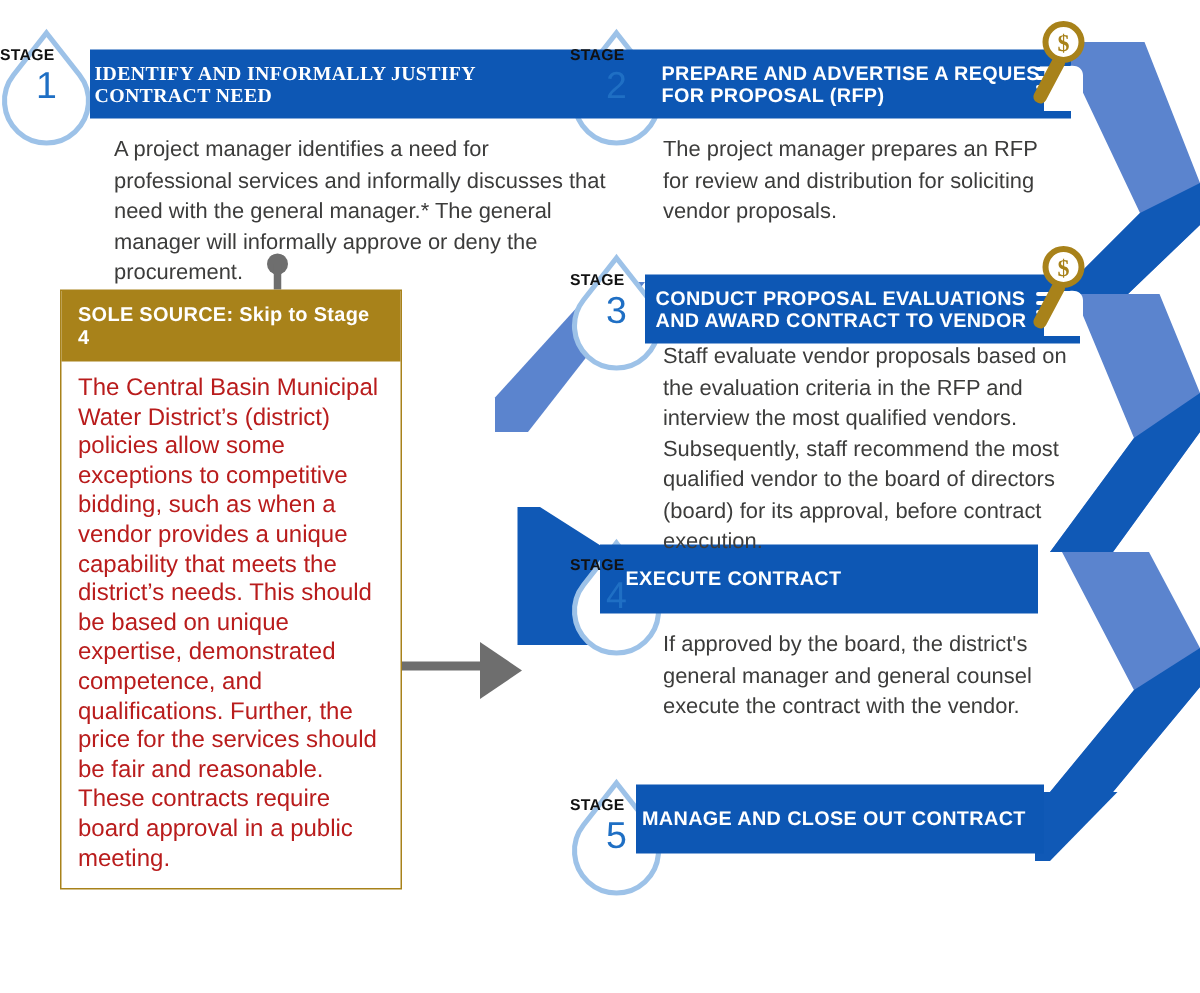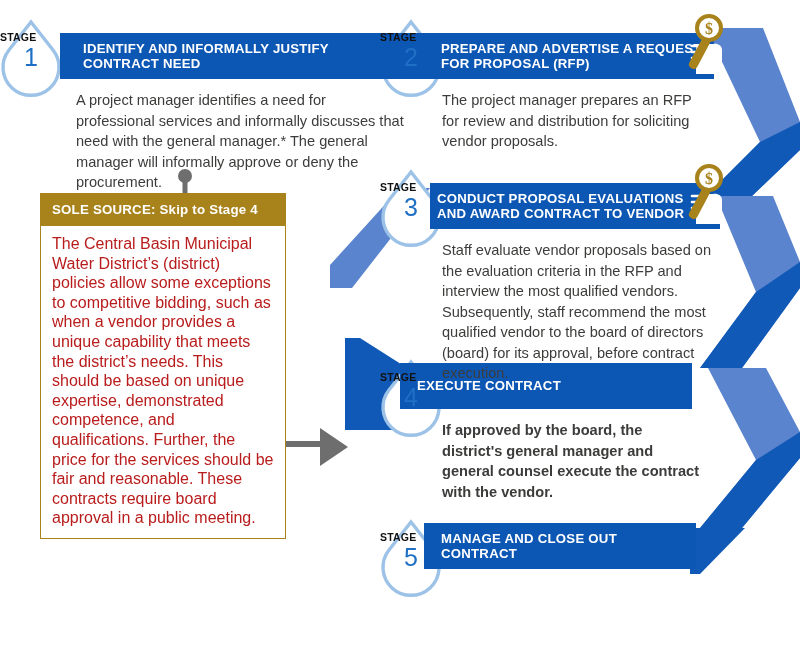--- a/index.html
+++ b/index.html
@@ -64,21 +64,21 @@
   .body-text{
     position:absolute;
     font-size:14.6px;
     line-height:20.5px;
     color:#3c3c3b;
   }
 
   
   .ss-box{
     position:absolute;
-    left:40px;top:193px;width:246px;
+    left:40px;top:193px;width:228px;
     border:1.6px solid #a8821a;
     background:#ffffff;
     box-sizing:border-box;
     z-index:5;
   }
   .ss-head{
     background:#a8821a;
     color:#ffffff;
     font-weight:bold;
     font-size:13.3px;
@@ -127,40 +127,40 @@
     <g>
       <path d="M31,22 L53,50 A28,28 0 1 1 9,50 Z" fill="#ffffff" stroke="#9dc2e8" stroke-width="3.4"></path>
       <path d="M411,22 L433,50 A28,28 0 1 1 389,50 Z" fill="#ffffff" stroke="#9dc2e8" stroke-width="3.4"></path>
       <path d="M411,172 L433,200 A28,28 0 1 1 389,200 Z" fill="#ffffff" stroke="#9dc2e8" stroke-width="3.4"></path>
       <path d="M411,362 L433,390 A28,28 0 1 1 389,390 Z" fill="#ffffff" stroke="#9dc2e8" stroke-width="3.4"></path>
       <path d="M411,522 L433,550 A28,28 0 1 1 389,550 Z" fill="#ffffff" stroke="#9dc2e8" stroke-width="3.4"></path>
     </g>
   </svg>
 
   <div class="bar" style="left:60px;top:33px;width:348px;">
-    <div class="title" style="margin-left:23px;">IDENTIFY AND INFORMALLY JUSTIFY
+    <div class="title" style="margin-left:3px;font-family:Liberation Serif, serif;">IDENTIFY AND INFORMALLY JUSTIFY
 CONTRACT NEED</div>
   </div>
 
   <div class="bar" style="left:408px;top:33px;width:306px;">
     <div class="title" style="margin-left:33px;">PREPARE AND ADVERTISE A REQUEST
 FOR PROPOSAL (RFP)</div>
   </div>
 
   <div class="bar" style="left:430px;top:183px;width:290px;">
     <div class="title" style="margin-left:7px;">CONDUCT PROPOSAL EVALUATIONS
 AND AWARD CONTRACT TO VENDOR</div>
   </div>
 
   <div class="bar" style="left:400px;top:363px;width:292px;">
     <div class="title" style="margin-left:17px;">EXECUTE CONTRACT</div>
   </div>
 
   <div class="bar" style="left:424px;top:523px;width:272px;">
-    <div class="title" style="margin-left:17px;">MANAGE AND CLOSE OUT CONTRACT</div>
+    <div class="title" style="margin-left:4px;">MANAGE AND CLOSE OUT CONTRACT</div>
   </div>
 
   <div class="drop" style="left:0px;top:18px;">
     <div class="lbl">STAGE</div>
     <div class="num">1</div>
   </div>
   <div class="drop" style="left:380px;top:18px;">
     <div class="lbl">STAGE</div>
     <div class="num">2</div>
   </div>
@@ -174,23 +174,23 @@
   </div>
   <div class="drop" style="left:380px;top:518px;">
     <div class="lbl">STAGE</div>
     <div class="num">5</div>
   </div>
 
   <div class="body-text" style="left:76px;top:90px;width:330px;">A project manager identifies a need for professional services and informally discusses that need with the general manager.* The general manager will informally approve or deny the procurement.</div>
 
   <div class="body-text" style="left:442px;top:90px;width:268px;">The project manager prepares an RFP for review and distribution for soliciting vendor proposals.</div>
 
-  <div class="body-text" style="left:442px;top:240px;width:272px;">Staff evaluate vendor proposals based on the evaluation criteria in the RFP and interview the most qualified vendors. Subsequently, staff recommend the most qualified vendor to the board of directors (board) for its approval, before contract execution.</div>
-
-  <div class="body-text" style="left:442px;top:420px;width:262px;font-weight:bold;">If approved by the board, the district's general manager and general counsel execute the contract with the vendor.</div>
+  <div class="body-text" style="left:442px;top:228px;width:272px;">Staff evaluate vendor proposals based on the evaluation criteria in the RFP and interview the most qualified vendors. Subsequently, staff recommend the most qualified vendor to the board of directors (board) for its approval, before contract execution.</div>
+
+  <div class="body-text" style="left:442px;top:420px;width:262px;">If approved by the board, the district's general manager and general counsel execute the contract with the vendor.</div>
 
 
   <div class="ss-box">
     <div class="ss-head">SOLE SOURCE: Skip to Stage 4</div>
     <div class="ss-body">The Central Basin Municipal Water District’s (district) policies allow some exceptions to competitive bidding, such as when a vendor provides a unique capability that meets the district’s needs. This should be based on unique expertise, demonstrated competence, and qualifications. Further, the price for the services should be fair and reasonable. These contracts require board approval in a public meeting.</div>
   </div>
 
   <svg class="hand-icon" style="left:678px;top:14px;width:52px;height:66px;" viewBox="0 0 52 66">
     <path d="M26,30 L20,34 L18,44 L18,60 L44,60 L44,36 C44,31 39,29 35,30 Z" fill="#ffffff"></path>
     <g stroke="#ffffff" stroke-width="2.6" stroke-linecap="round">

